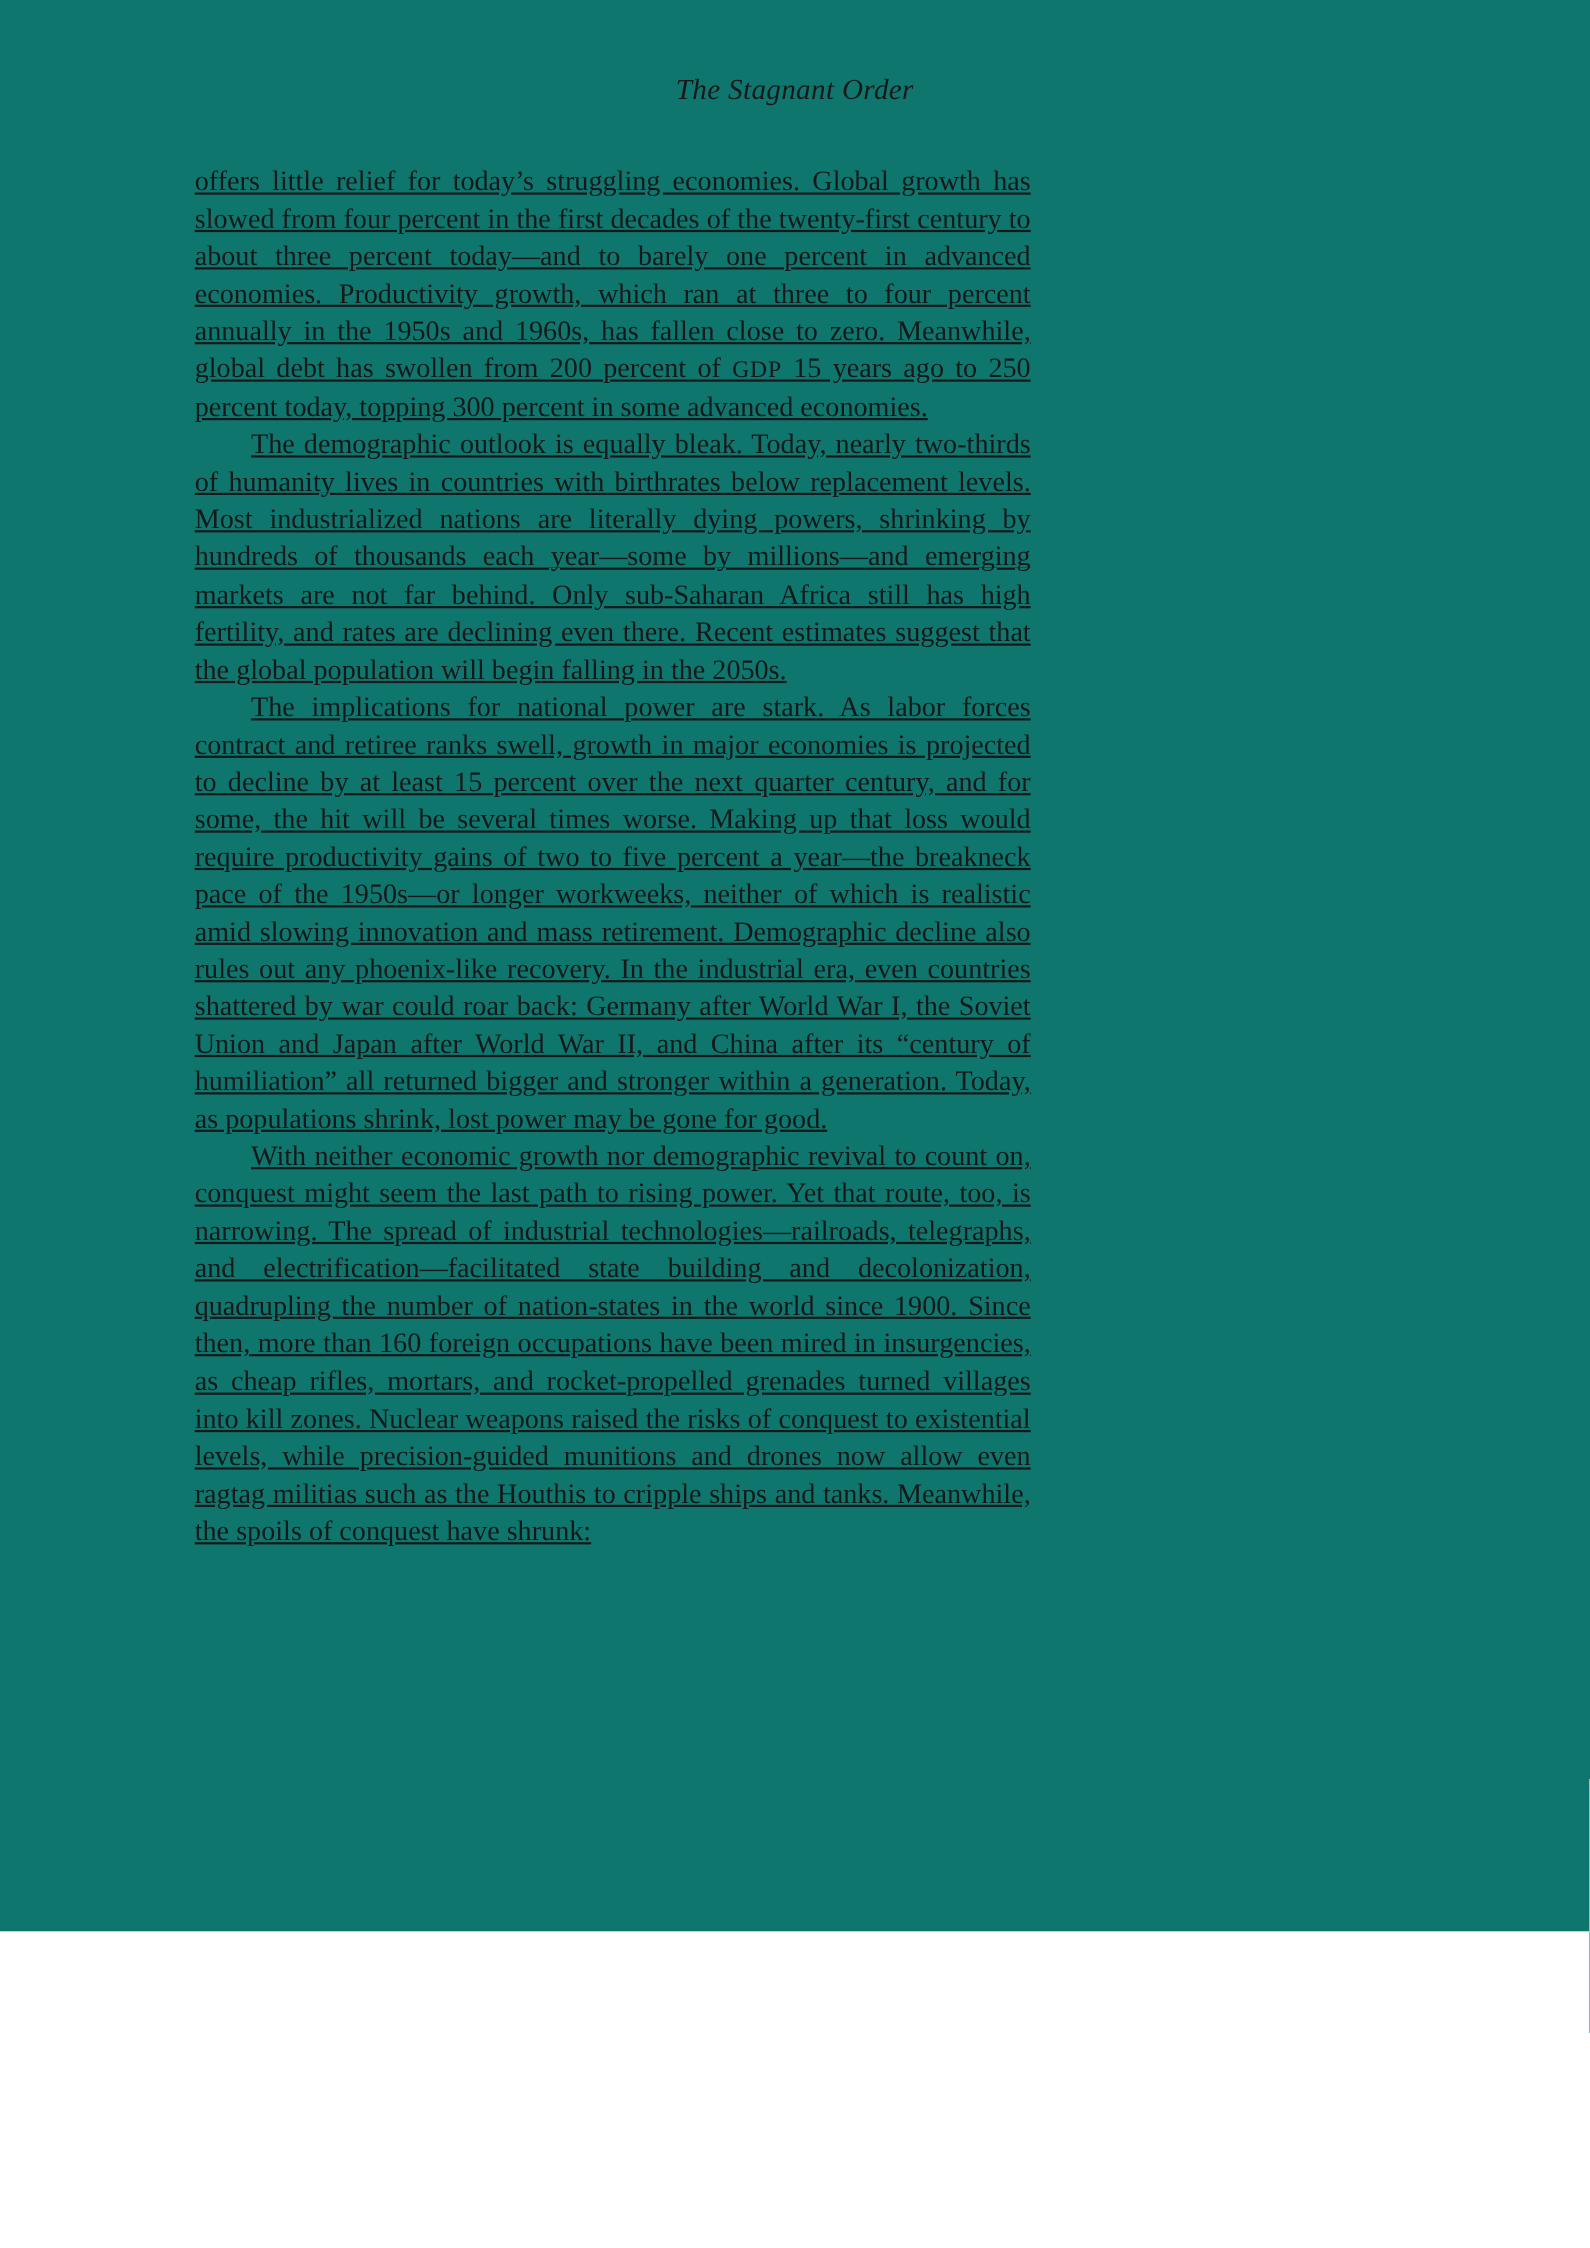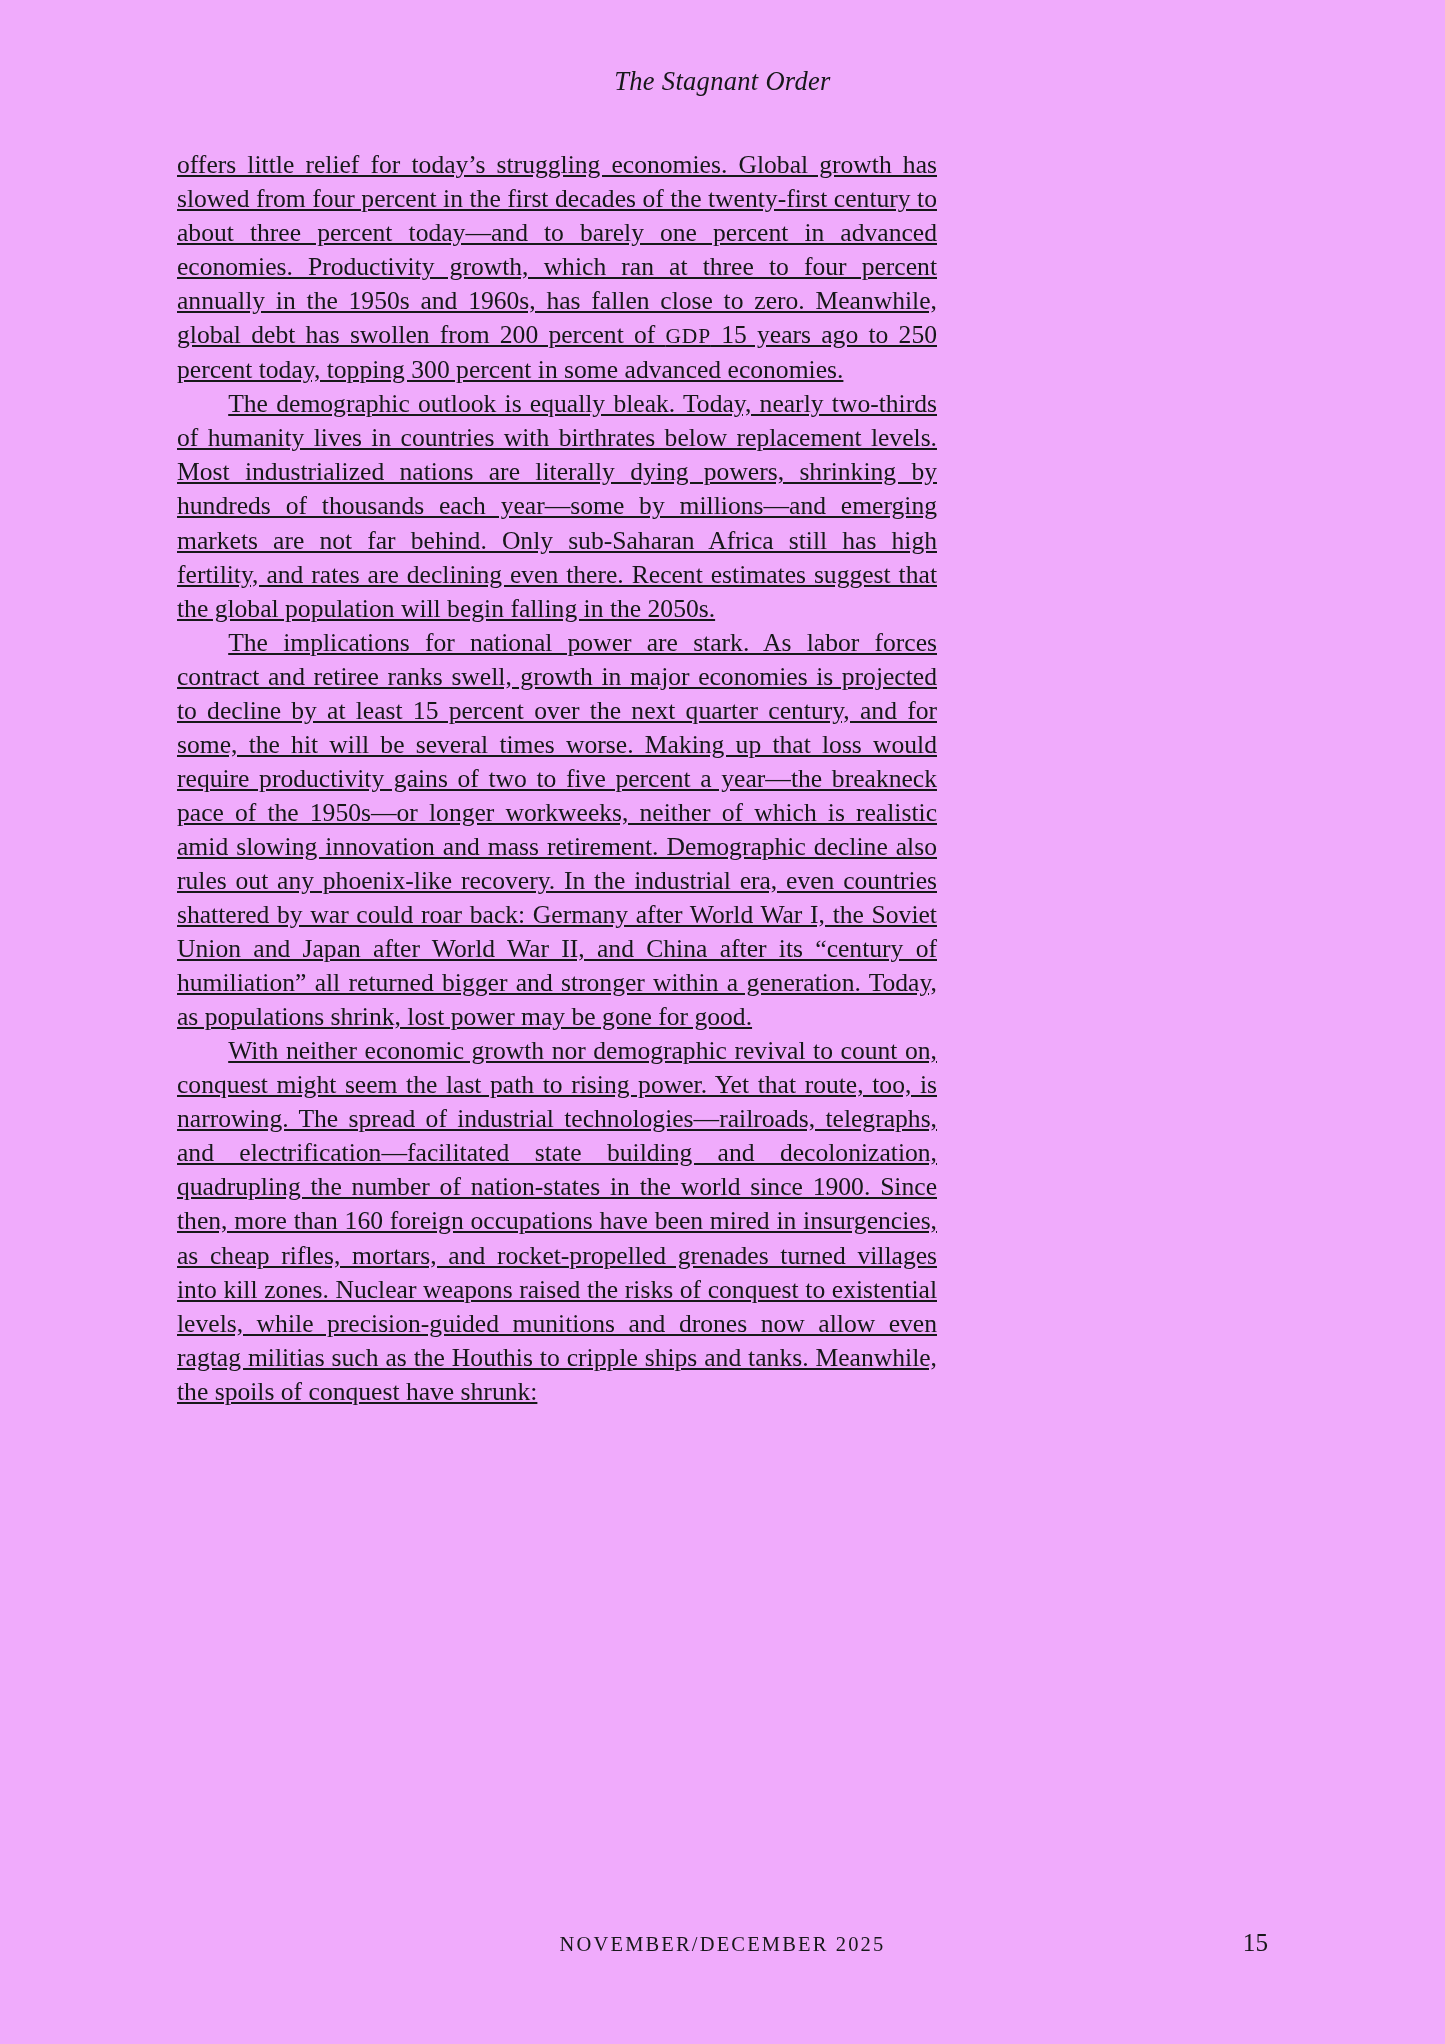--- a/index.html
+++ b/index.html
@@ -3,22 +3,22 @@
 <meta charset="utf-8">
 <style>
   html, body {
     margin: 0;
     padding: 0;
     background: #ffffff;
   }
   .page {
     position: relative;
     width: 1445px;
-    height: 2044px;
-    background: #f0abfc;
+    height: 1756px;
+    background: #0f766e;
     margin: 0 auto;
     overflow: hidden;
     font-family: "Liberation Serif", "DejaVu Serif", serif;
     color: #17181a;
     box-sizing: border-box;
   }
 
   
   .running-head {
     position: absolute;
@@ -93,18 +93,14 @@
 
   <div class="running-head">The Stagnant Order</div>
 
   <div class="textblock">
     <p>offers little relief for today’s struggling economies. Global growth has slowed from four percent in the first decades of the twenty-first century to about three percent today—and to barely one percent in advanced economies. Productivity growth, which ran at three to four percent annually in the 1950s and 1960s, has fallen close to zero. Meanwhile, global debt has swollen from 200 percent of <span class="sc">GDP</span> 15 years ago to 250 percent today, topping 300 percent in some advanced economies.</p>
     <p>The demographic outlook is equally bleak. Today, nearly two-thirds of humanity lives in countries with birthrates below replacement levels. Most industrialized nations are literally dying powers, shrinking by hundreds of thousands each year—some by millions—and emerging markets are not far behind. Only sub-Saharan Africa still has high fertility, and rates are declining even there. Recent estimates suggest that the global population will begin falling in the 2050s.</p>
     <p>The implications for national power are stark. As labor forces contract and retiree ranks swell, growth in major economies is projected to decline by at least 15 percent over the next quarter century, and for some, the hit will be several times worse. Making up that loss would require productivity gains of two to five percent a year—the breakneck pace of the 1950s—or longer workweeks, neither of which is realistic amid slowing innovation and mass retirement. Demographic decline also rules out any phoenix-like recovery. In the industrial era, even countries shattered by war could roar back: Germany after World War I, the Soviet Union and Japan after World War II, and China after its “century of humiliation” all returned bigger and stronger within a generation. Today, as populations shrink, lost power may be gone for good.</p>
     <p>With neither economic growth nor demographic revival to count on, conquest might seem the last path to rising power. Yet that route, too, is narrowing. The spread of industrial technologies—railroads, telegraphs, and electrification—facilitated state building and decolonization, quadrupling the number of nation-states in the world since 1900. Since then, more than 160 foreign occupations have been mired in insurgencies, as cheap rifles, mortars, and rocket-propelled grenades turned villages into kill zones. Nuclear weapons raised the risks of conquest to existential levels, while precision-guided munitions and drones now allow even ragtag militias such as the Houthis to cripple ships and tanks. Meanwhile, the spoils of conquest have shrunk:</p>
   </div>
 
-  <div class="footer">
-    <div class="folio-issue">NOVEMBER/DECEMBER 2025</div>
-    <div class="folio-page">15</div>
-  </div>
 
 </div>
 
 </body></html>

